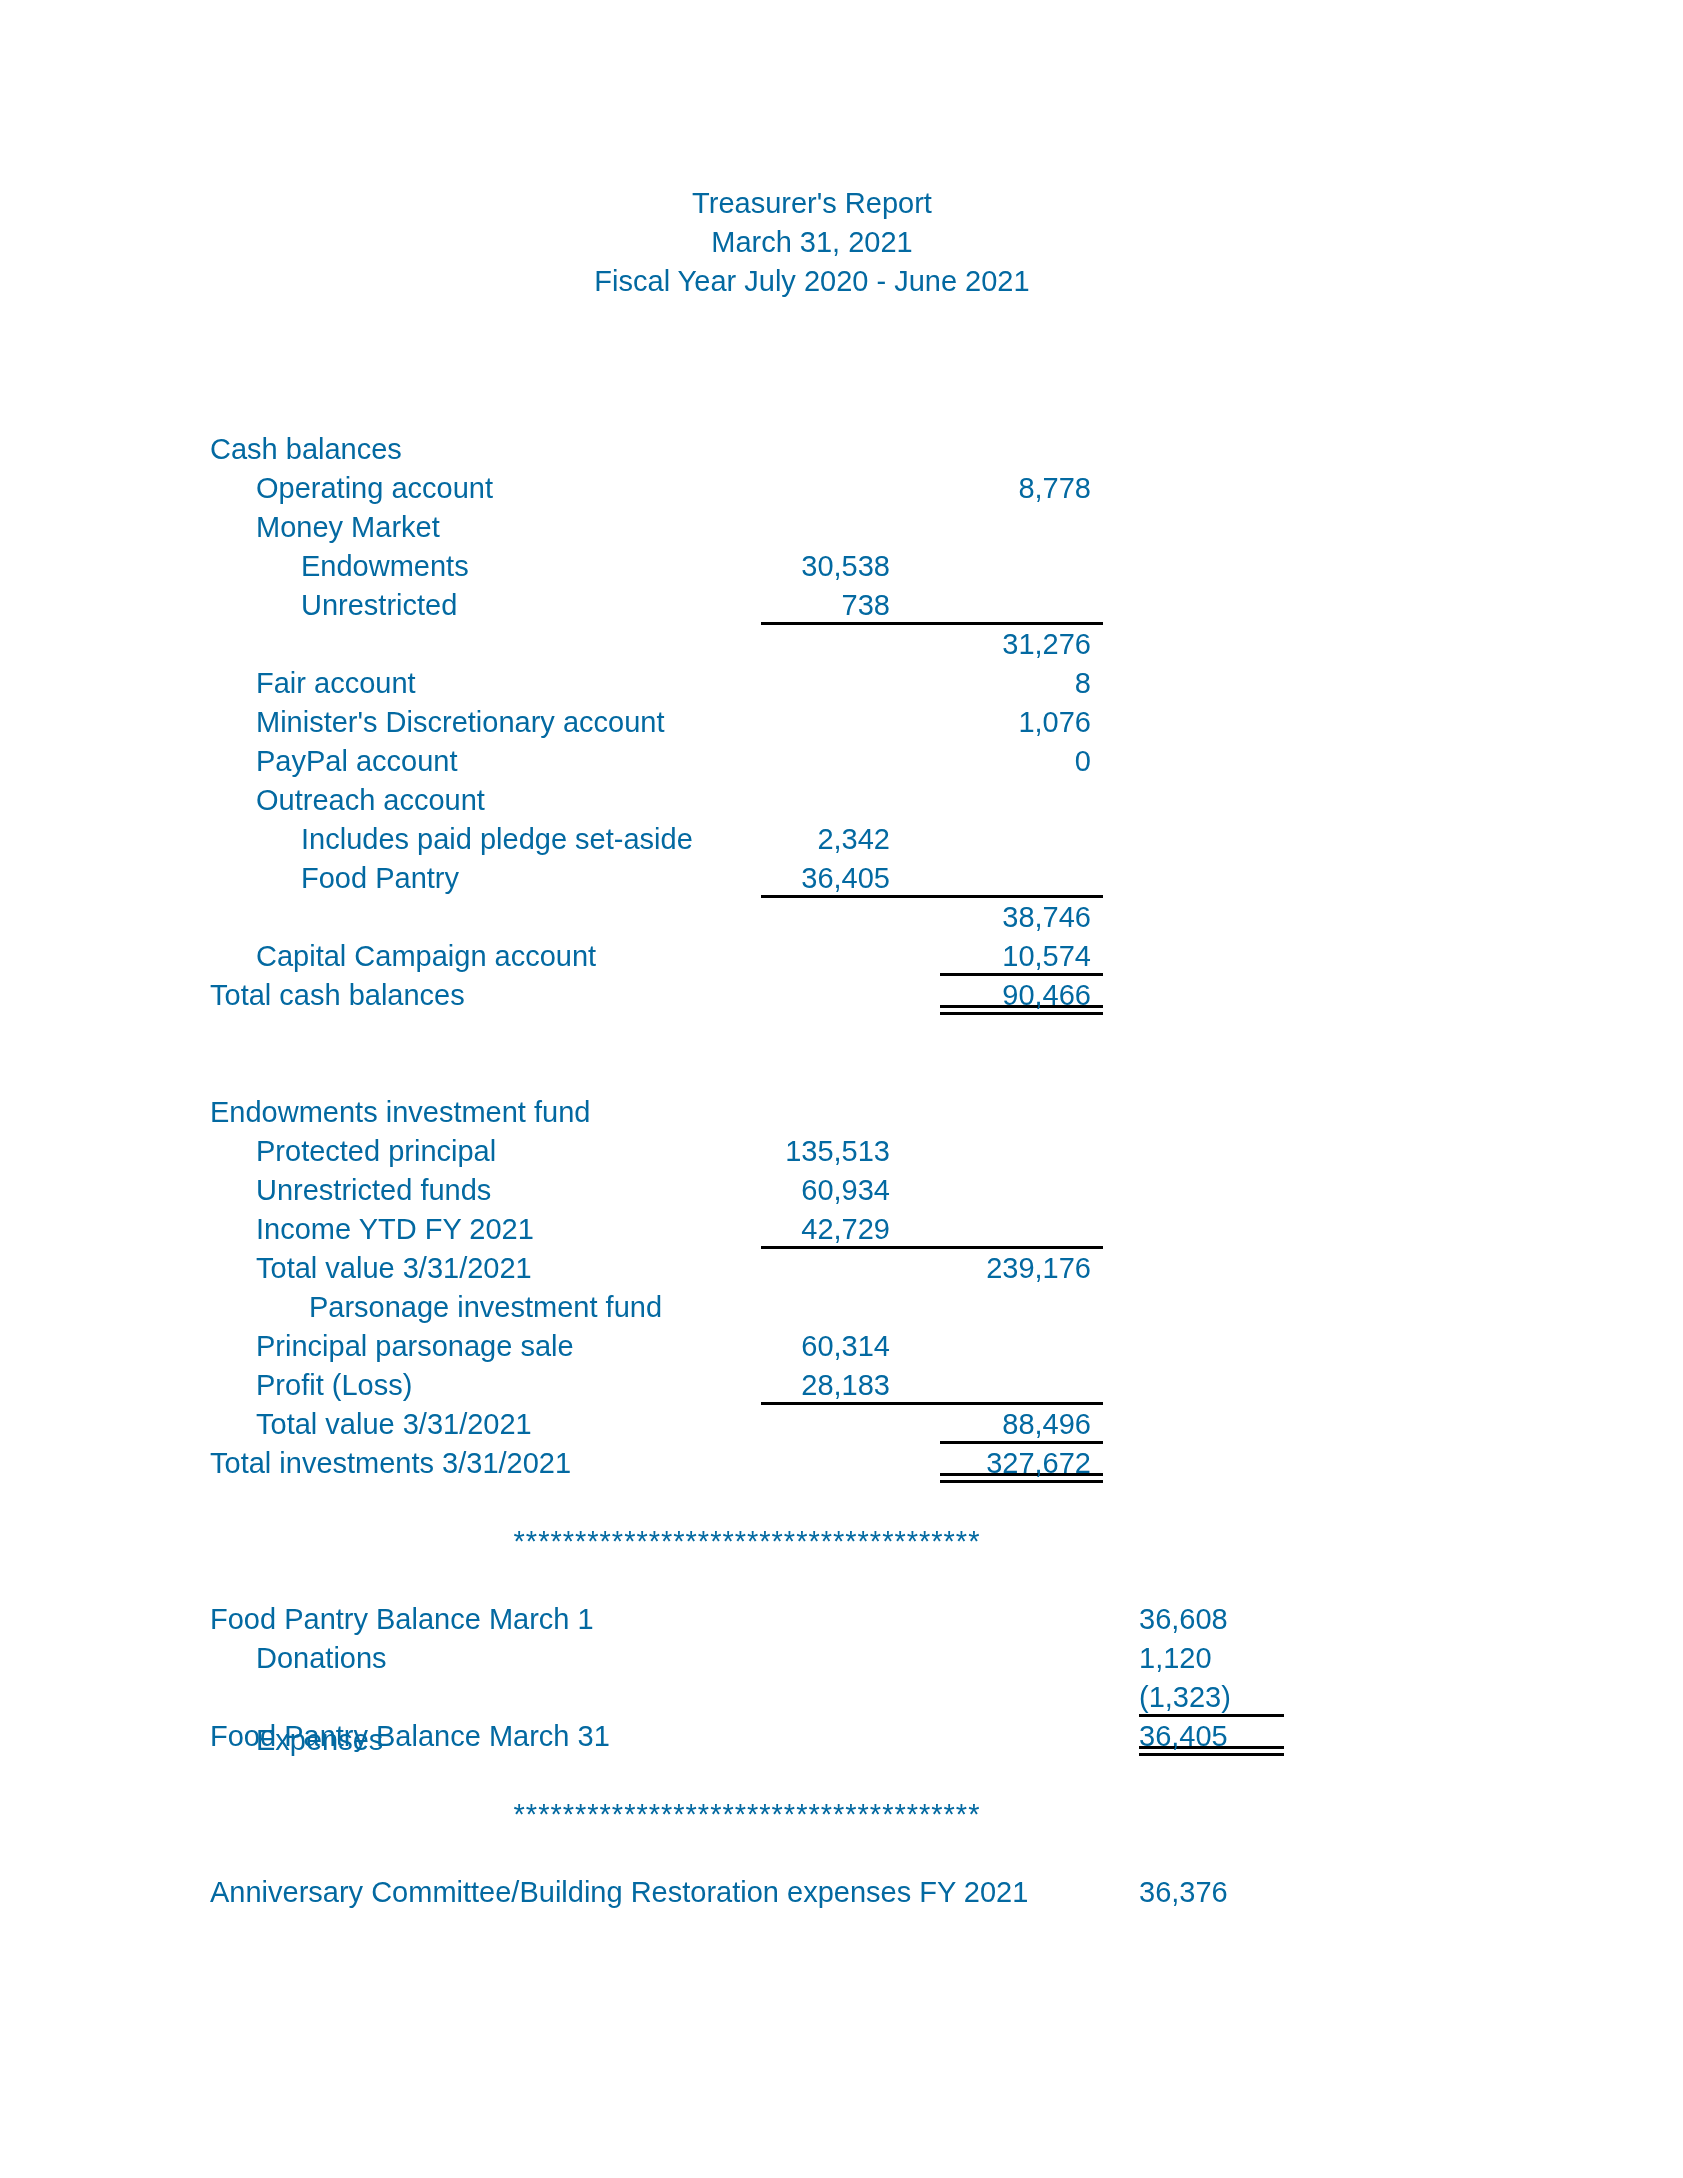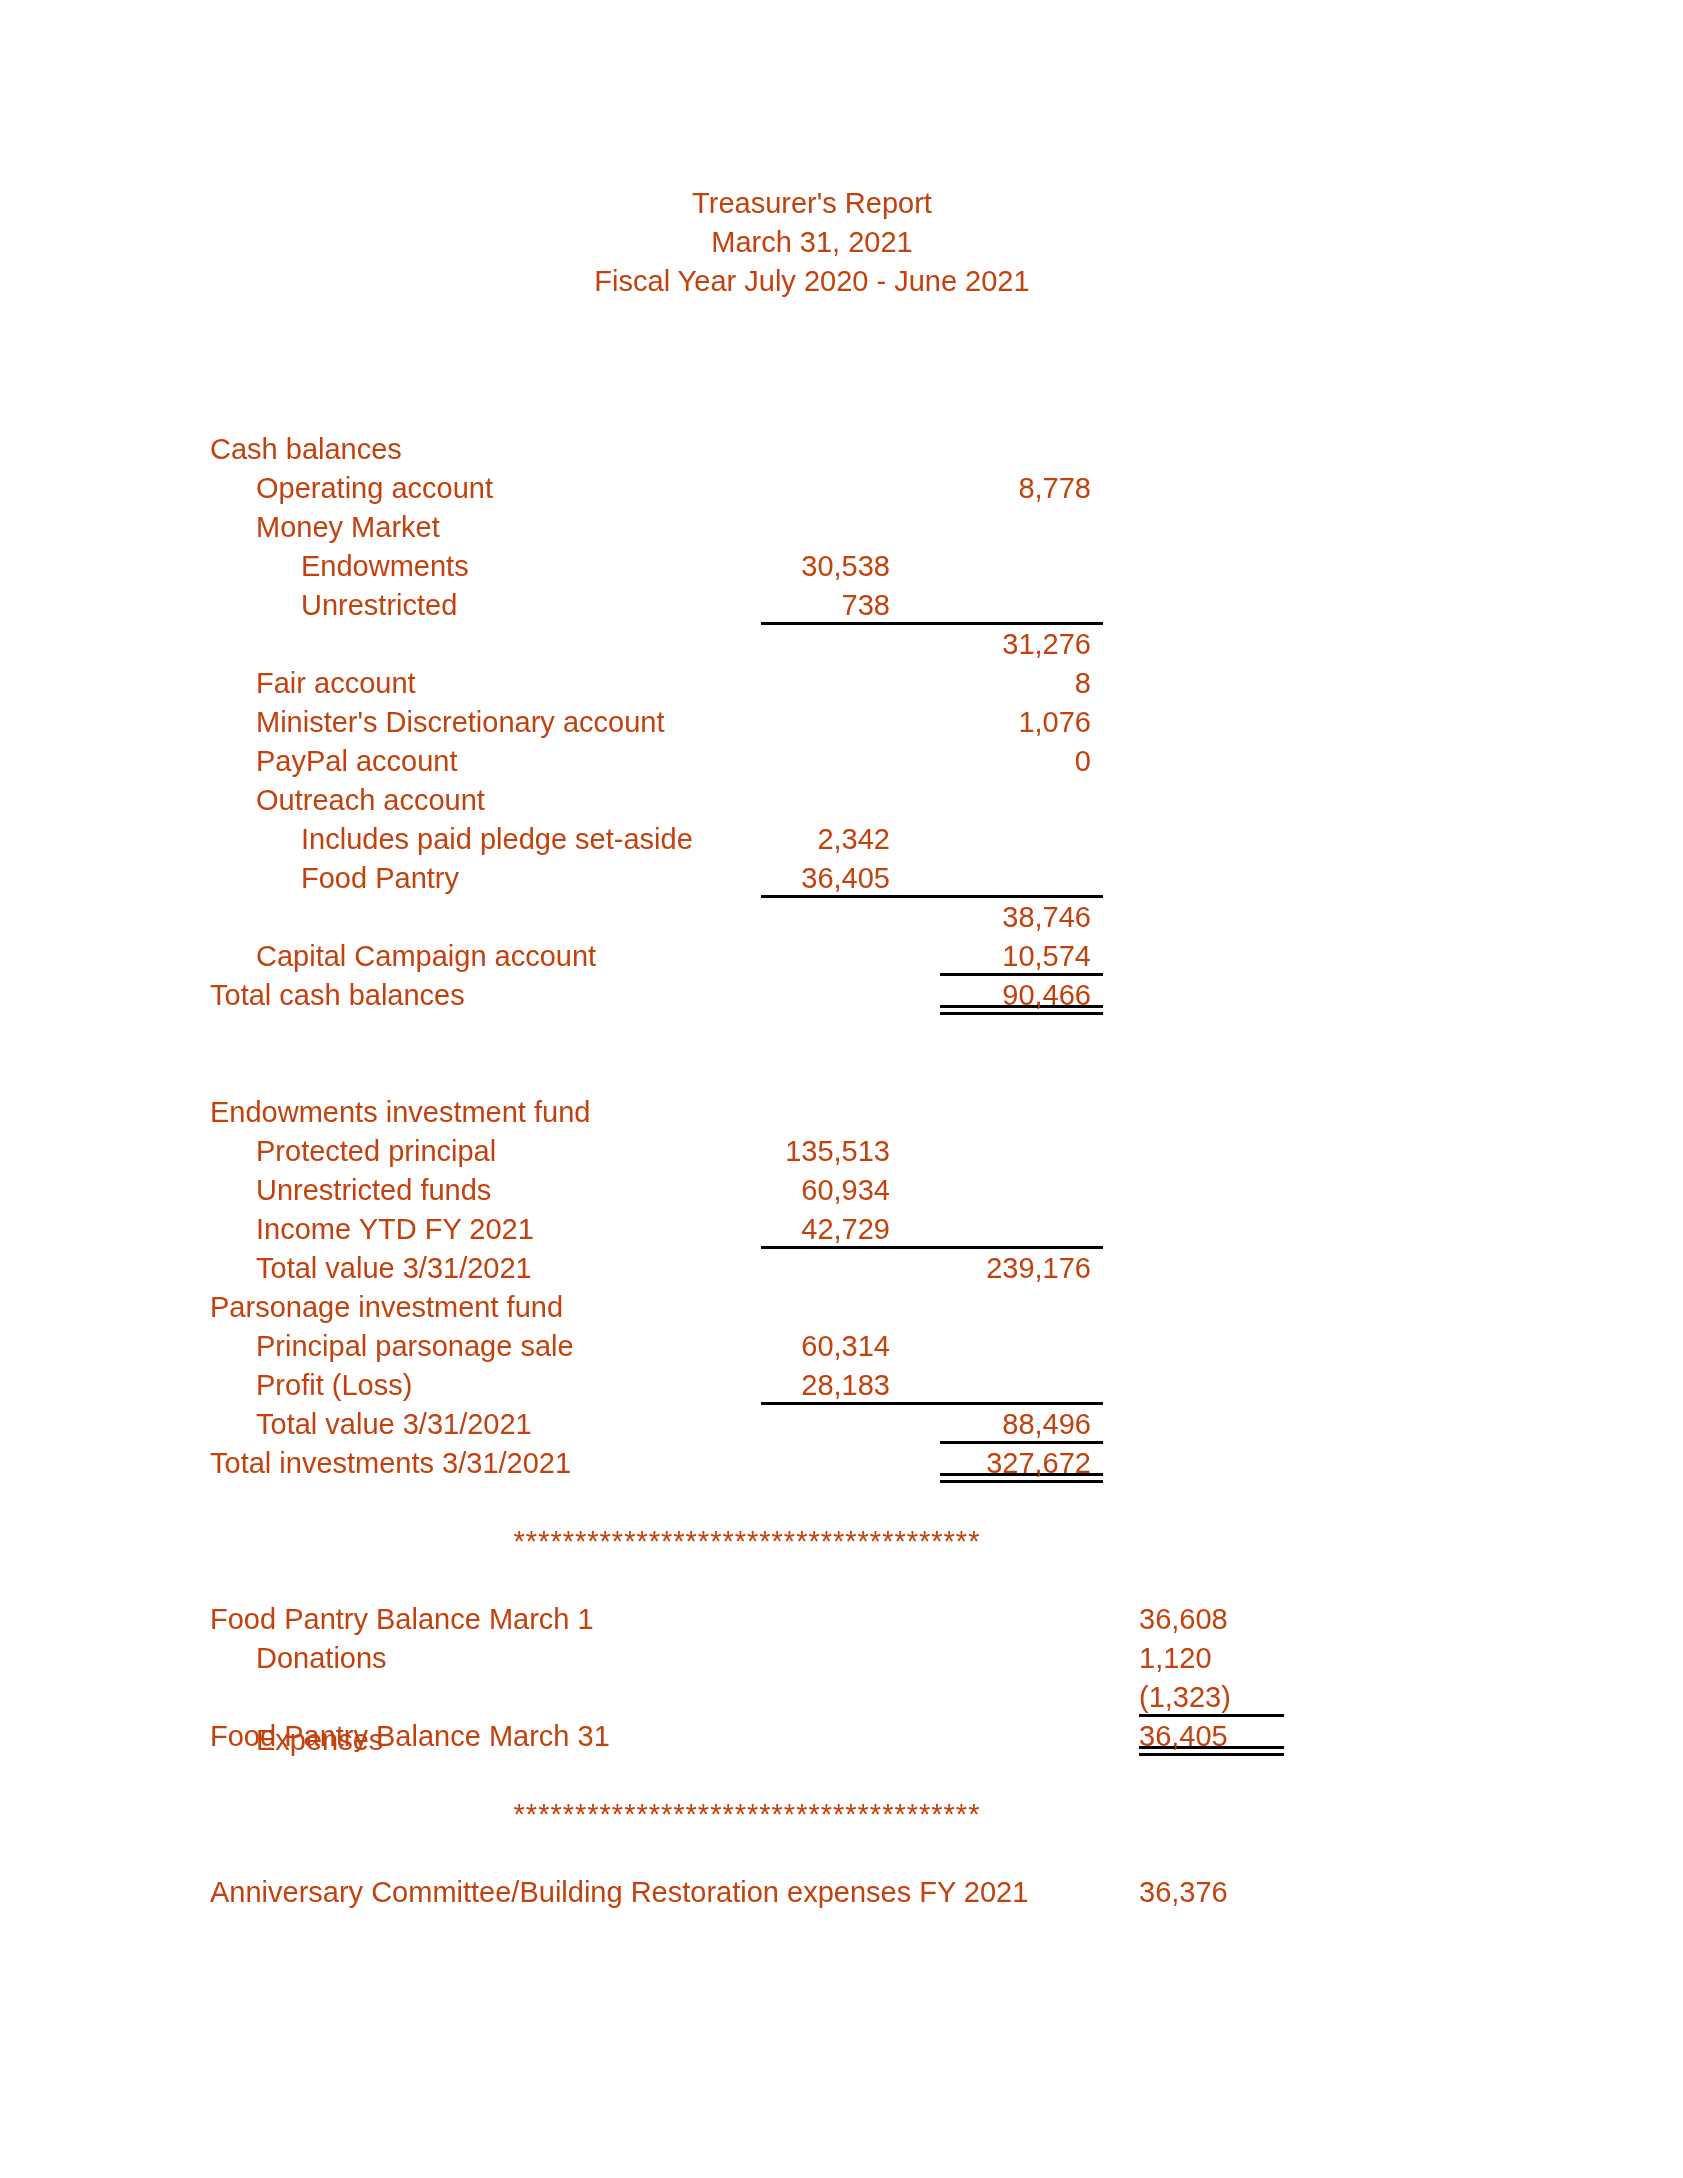--- a/index.html
+++ b/index.html
@@ -5,21 +5,21 @@
   html, body {
     margin: 0;
     padding: 0;
     background: #ffffff;
   }
   .page {
     position: relative;
     width: 1683px;
     height: 2178px;
     background: #ffffff;
-    color: #c2410c;
+    color: #0369a1;
     font-family: "Liberation Sans", "DejaVu Sans", sans-serif;
     font-size: 29px;
     overflow: hidden;
   }
   .title-block {
     position: absolute;
     top: 184px;
     left: 416px;
     width: 792px;
     text-align: center;
@@ -205,21 +205,21 @@
         <div class="cell far"></div>
       </div>
       <div class="row">
         <div class="cell label" style="padding-left: 46px;">Total value 3/31/2021</div>
         <div class="cell mid"></div>
         <div class="cell right">239,176</div>
         <div class="cell spacer"></div>
         <div class="cell far"></div>
       </div>
       <div class="row">
-        <div class="cell label" style="padding-left: 0px;">Parsonage investment fund</div>
+        <div class="cell label" style="padding-left: 0px; text-align: center;">Parsonage investment fund</div>
         <div class="cell mid"></div>
         <div class="cell right"></div>
         <div class="cell spacer"></div>
         <div class="cell far"></div>
       </div>
       <div class="row">
         <div class="cell label" style="padding-left: 46px;">Principal parsonage sale</div>
         <div class="cell mid">60,314</div>
         <div class="cell right"></div>
         <div class="cell spacer"></div>

